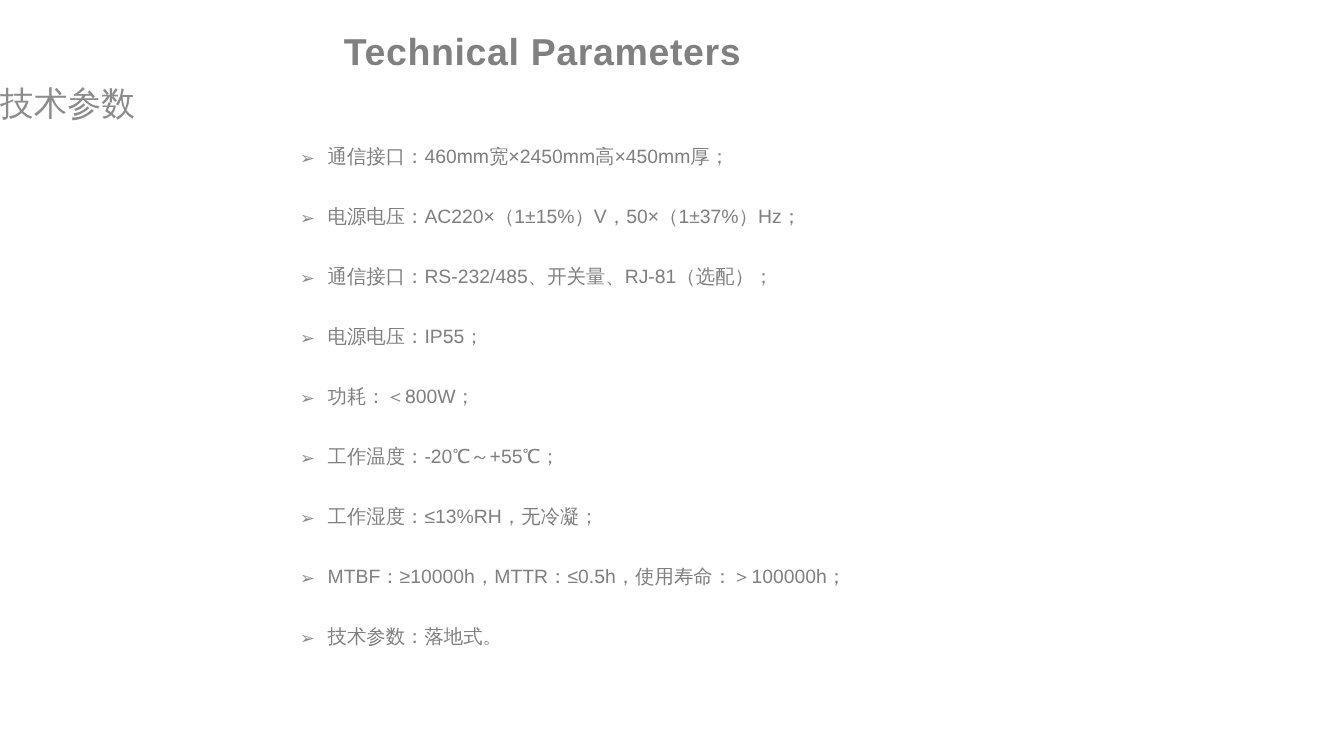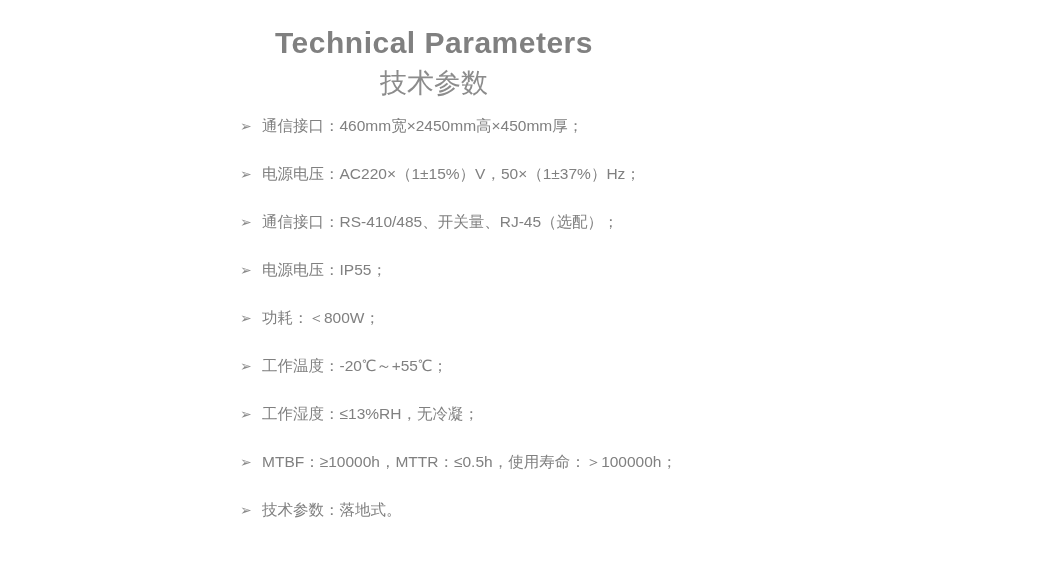--- a/index.html
+++ b/index.html
@@ -22,21 +22,20 @@
   .title-en {
     text-align: center;
     font-size: 30px;
     font-weight: bold;
     color: #808080;
     letter-spacing: 0.5px;
     padding-top: 26px;
     line-height: 34px;
   }
   .title-cn {
-    text-align: center;
     font-size: 27px;
     font-weight: normal;
     color: #8c8c8c;
     line-height: 38px;
     padding-top: 4px;
   }
   .section-heading {
     margin-top: 28px;
     margin-left: 228px;
     font-size: 17px;
@@ -83,21 +82,21 @@
     <li class="spec-item">
       <span class="bullet">➢</span>
       <span class="spec-text">通信接口：460mm宽×2450mm高×450mm厚；</span>
     </li>
     <li class="spec-item">
       <span class="bullet">➢</span>
       <span class="spec-text">电源电压：AC220×（1±15%）V，50×（1±37%）Hz；</span>
     </li>
     <li class="spec-item">
       <span class="bullet">➢</span>
-      <span class="spec-text">通信接口：RS-410/485、开关量、RJ-45（选配）；</span>
+      <span class="spec-text">通信接口：RS-232/485、开关量、RJ-81（选配）；</span>
     </li>
     <li class="spec-item">
       <span class="bullet">➢</span>
       <span class="spec-text">电源电压：IP55；</span>
     </li>
     <li class="spec-item">
       <span class="bullet">➢</span>
       <span class="spec-text">功耗：＜800W；</span>
     </li>
     <li class="spec-item">

